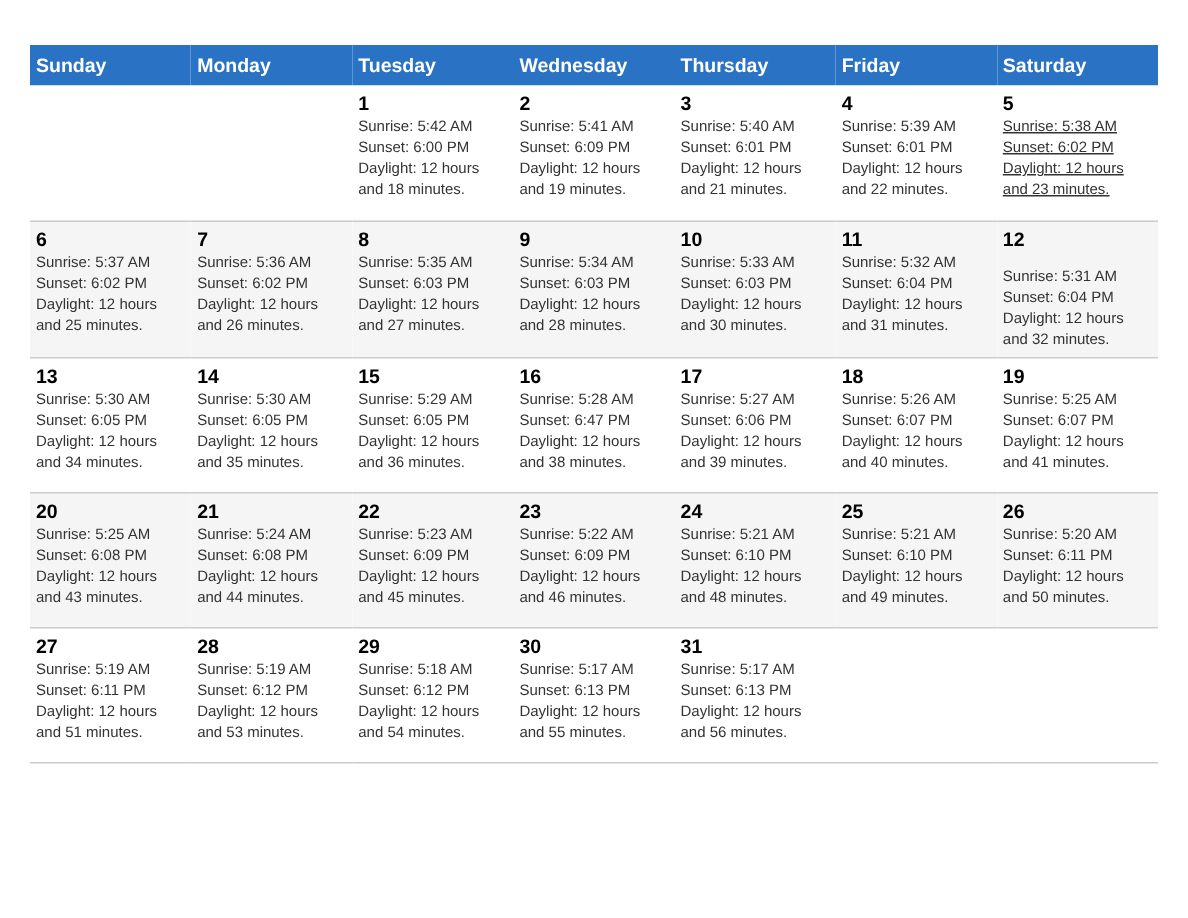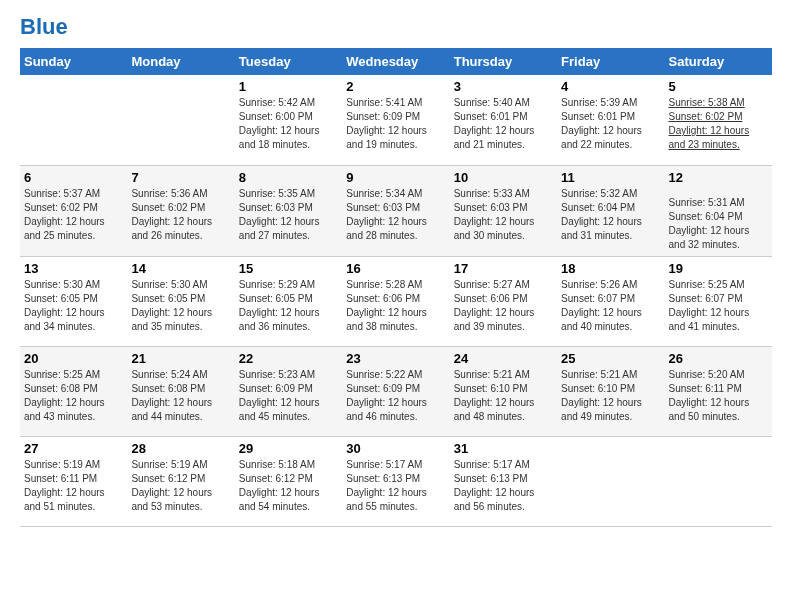--- a/index.html
+++ b/index.html
@@ -75,21 +75,20 @@
     .week-row td {
       height: 90px;
     }
   </style>
 </head>
 <body>
 
 <div class="header">
   <div class="logo-wrapper">
     <div>
-      <div style="font-size:22px;font-weight:bold;color:#1a6cb5;line-height:1;margin-top:-4px;">Blue</div>
     </div>
   </div>
   <div class="title-block">
     <div class="month-title"></div>
     <div class="location"></div>
   </div>
 </div>
 
 <table>
   <thead>
@@ -197,21 +196,21 @@
         </td>
         <td>
           <span class="day-num">15</span>
           <div class="day-info" style="white-space: pre-line;">Sunrise: 5:29 AM
 Sunset: 6:05 PM
 Daylight: 12 hours and 36 minutes.</div>
         </td>
         <td>
           <span class="day-num">16</span>
           <div class="day-info" style="white-space: pre-line;">Sunrise: 5:28 AM
-Sunset: 6:06 PM
+Sunset: 6:47 PM
 Daylight: 12 hours and 38 minutes.</div>
         </td>
         <td>
           <span class="day-num">17</span>
           <div class="day-info" style="white-space: pre-line;">Sunrise: 5:27 AM
 Sunset: 6:06 PM
 Daylight: 12 hours and 39 minutes.</div>
         </td>
         <td>
           <span class="day-num">18</span>

